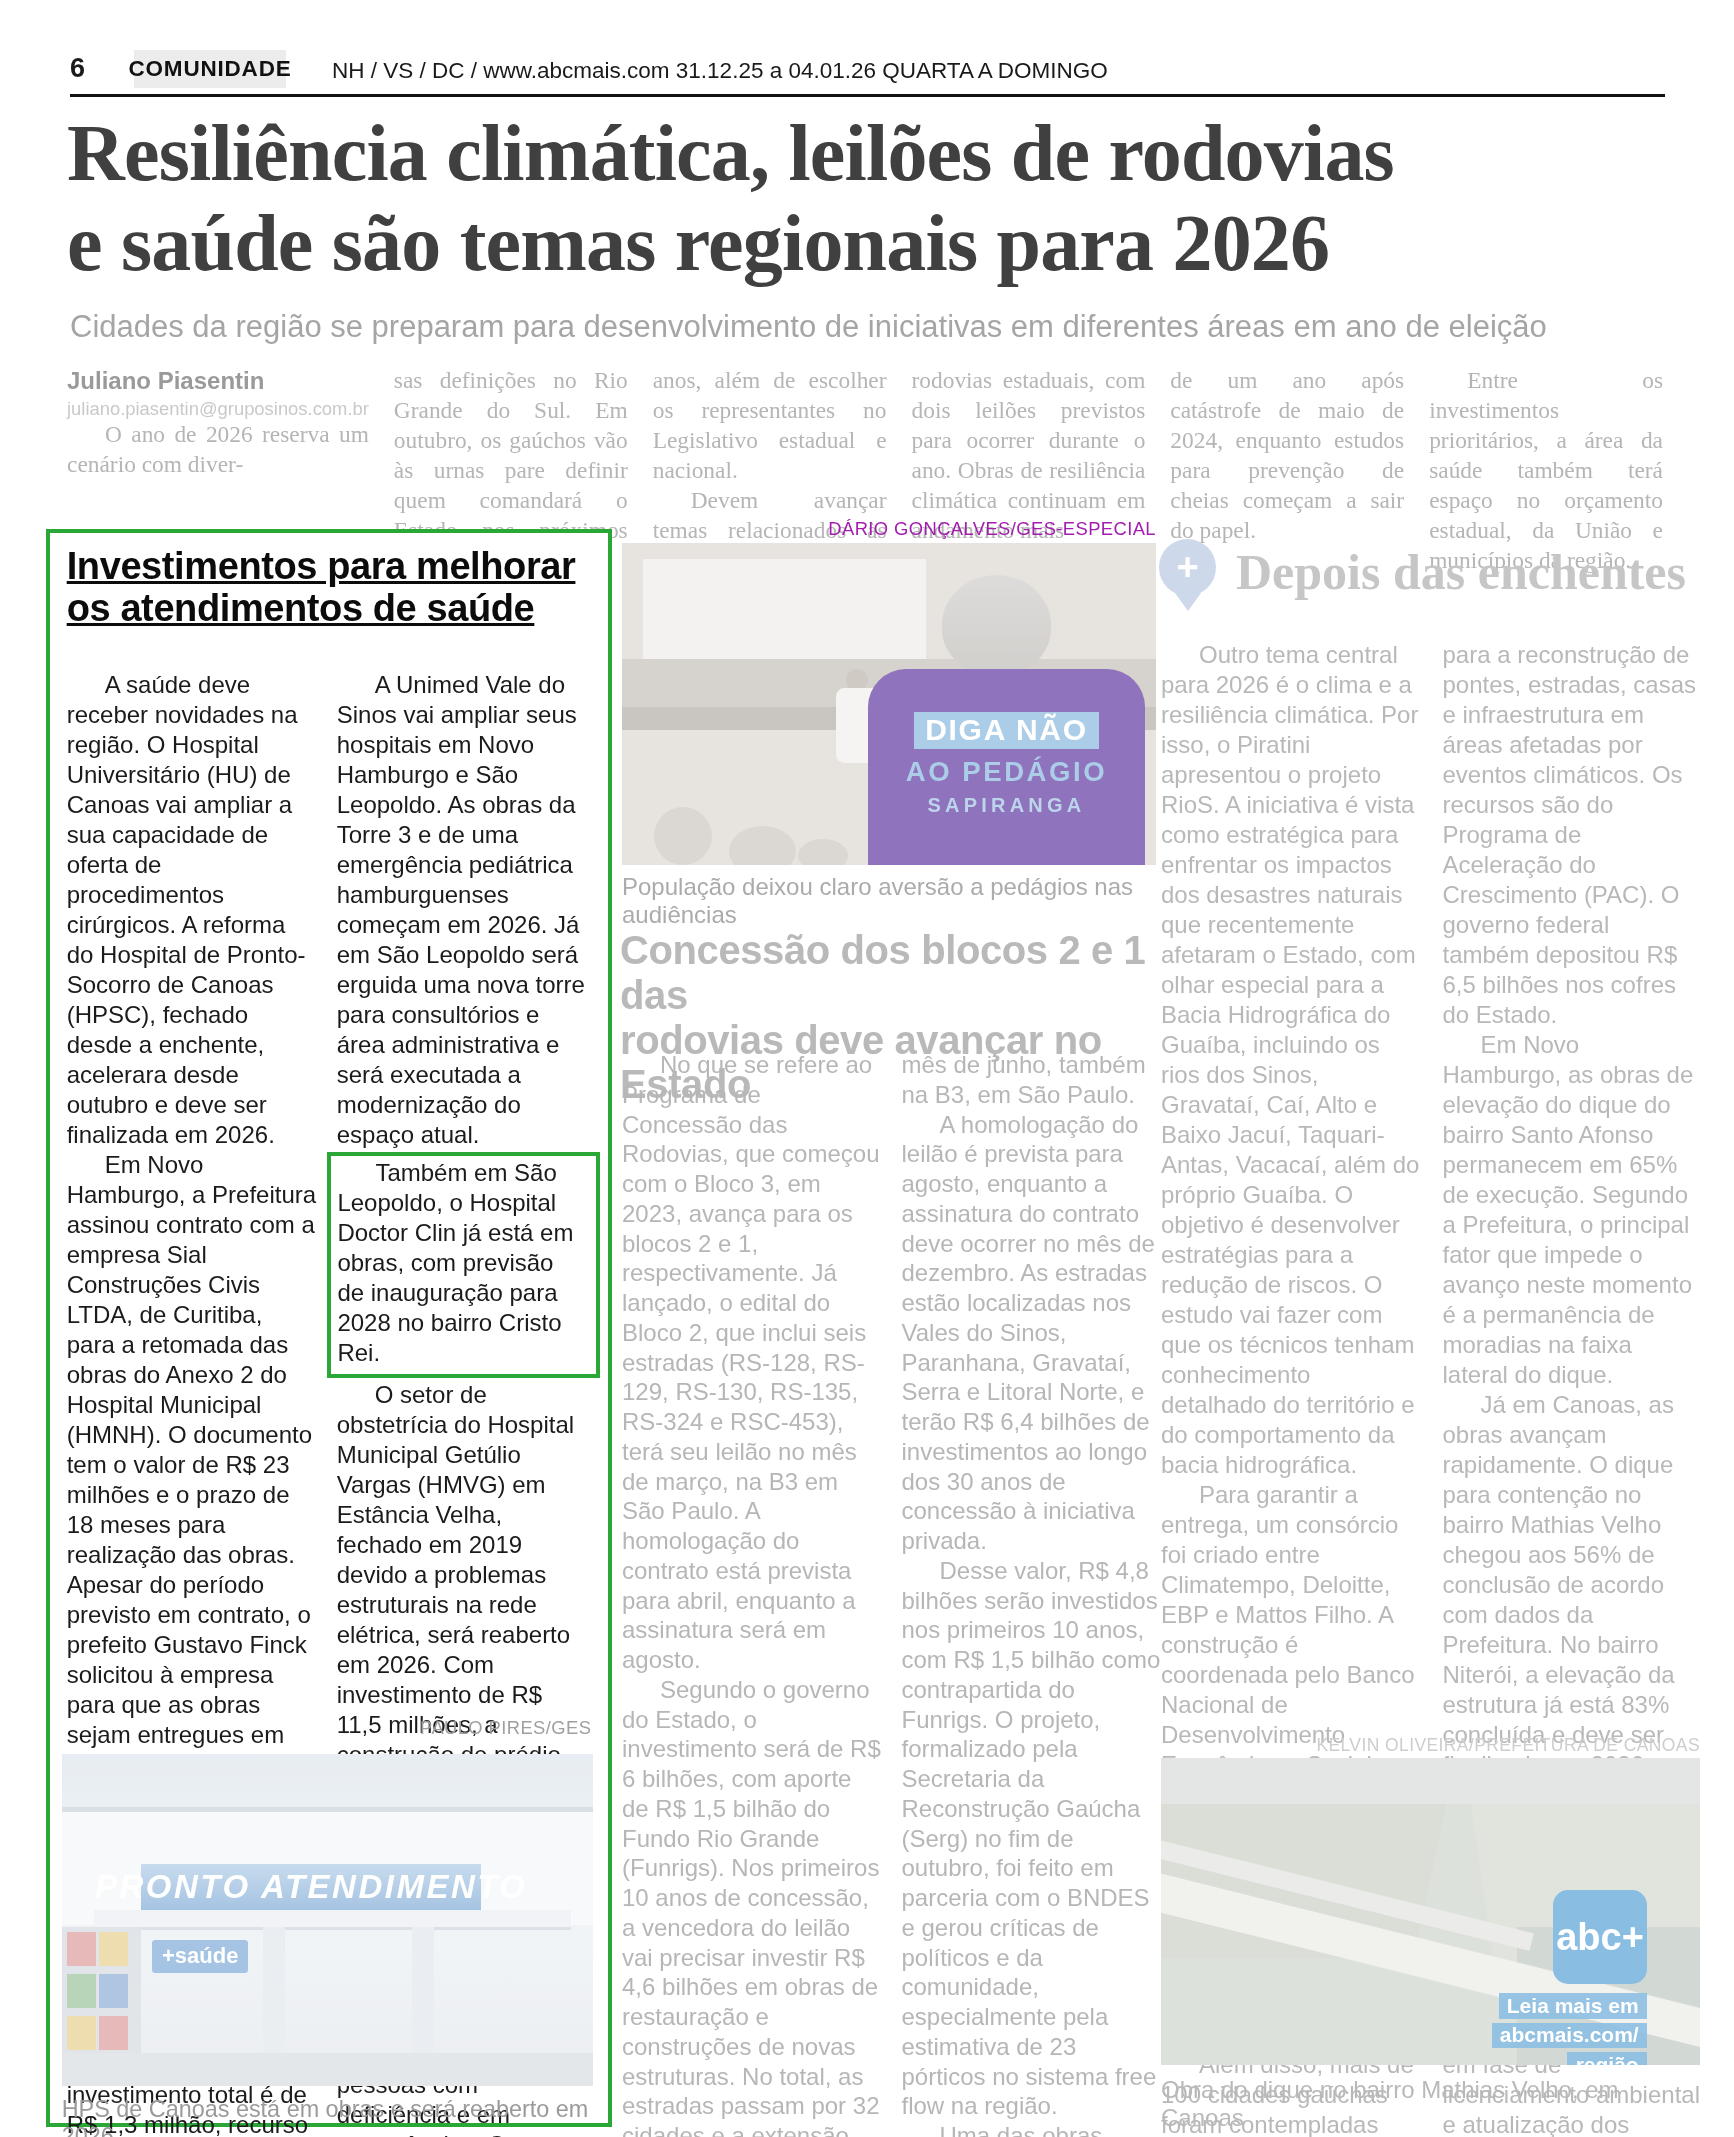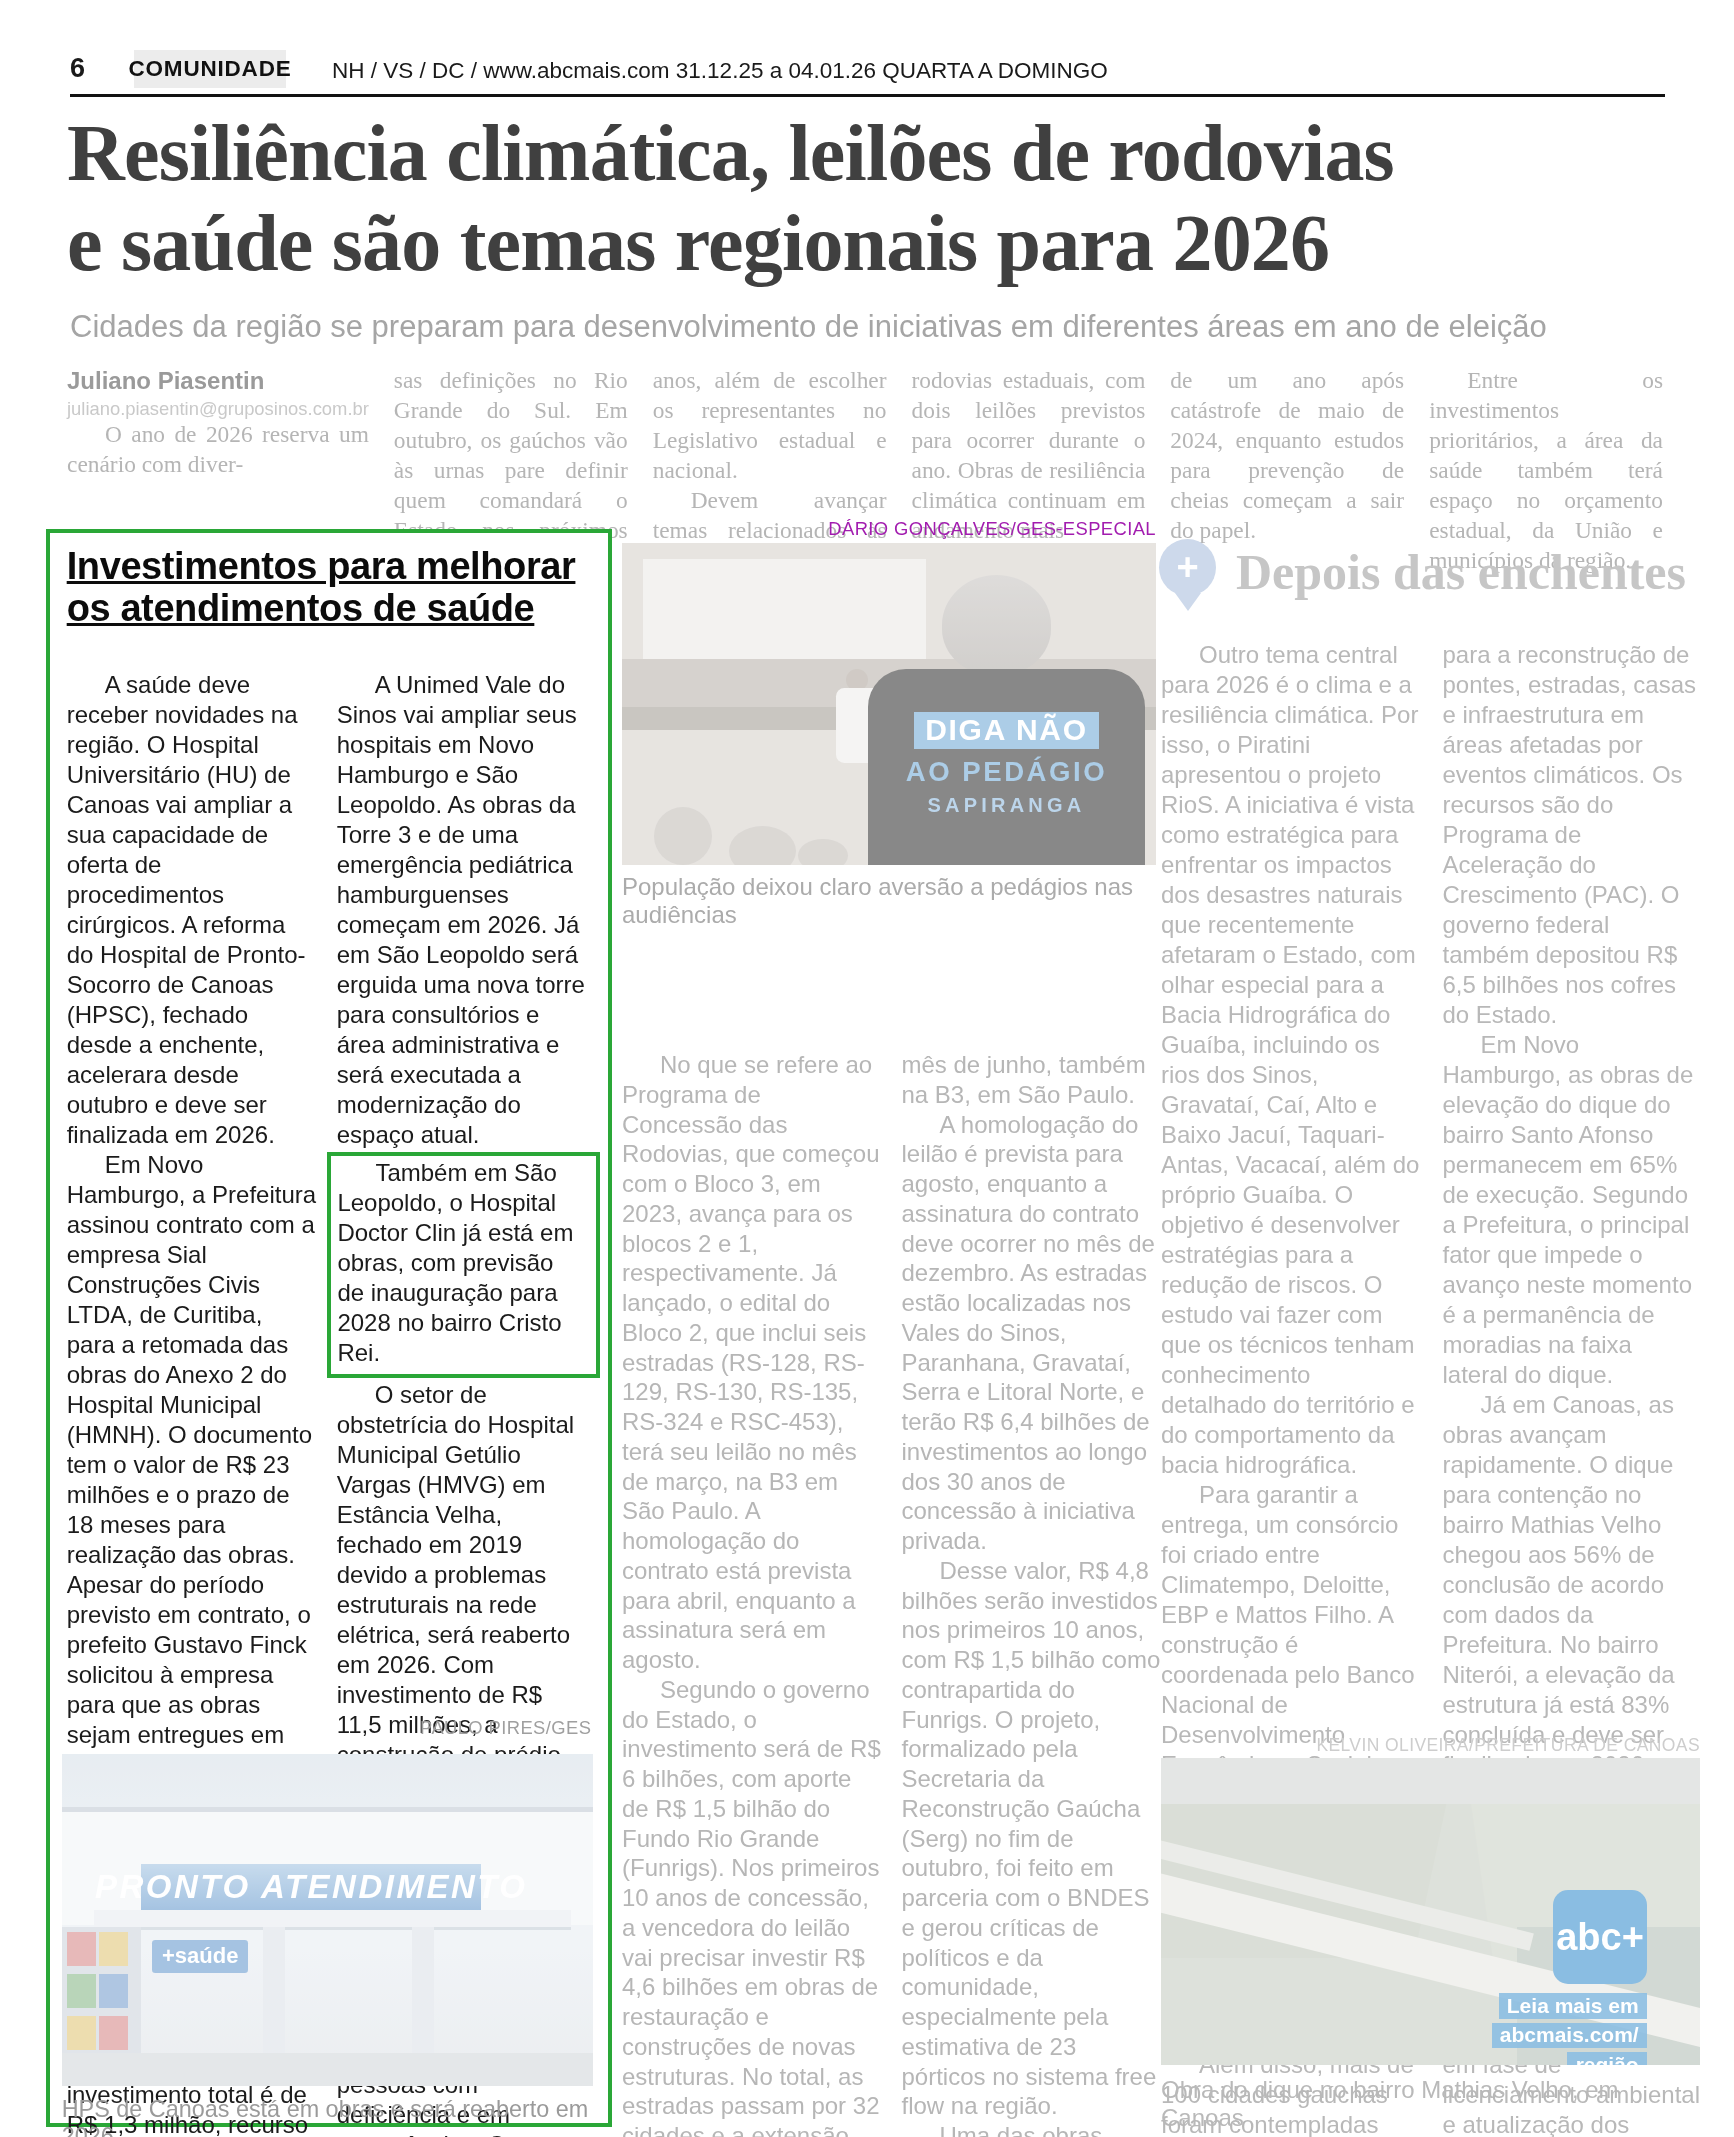--- a/index.html
+++ b/index.html
@@ -70,21 +70,21 @@
     font-size:18.4px;color:#a21caf;letter-spacing:0.4px;}
   .toll-photo{position:absolute;left:622px;top:543px;width:534px;height:322px;overflow:hidden;
     background:#d8d3ce;}
   .tp-screen{position:absolute;left:4%;top:5%;width:53%;height:31%;background:#ecebe7;}
   .tp-curtain{position:absolute;left:0;right:0;top:36%;height:15%;background:#bdb7b0;}
   .tp-table{position:absolute;left:0;right:0;top:51%;height:7%;background:#a8a39c;}
   .tp-speaker-head{position:absolute;left:42%;top:39%;width:22px;height:22px;border-radius:50%;background:#b3aaa2;}
   .tp-speaker-body{position:absolute;left:40%;top:45%;width:50px;height:75px;background:#efeeec;border-radius:8.3px;}
   .tp-head{position:absolute;left:60%;top:10%;width:109px;height:100px;border-radius:50% 50% 46% 46%;
     background:linear-gradient(#cac7c4,#b5b1ad);}
-  .tp-shirt{position:absolute;left:46%;top:39%;width:52%;height:61%;background:#404040;
+  .tp-shirt{position:absolute;left:46%;top:39%;width:52%;height:61%;background:#4c1d95;
     border-radius:38px 38px 0 0;display:flex;flex-direction:column;align-items:center;padding-top:43px;
     box-sizing:border-box;gap:6.7px;}
   .tp-line1{background:#79aed8;color:#fff;font-weight:bold;font-size:30px;letter-spacing:1.7px;
     padding:1.7px 11.7px;}
   .tp-line2{color:#79aed8;font-weight:bold;font-size:27.6px;letter-spacing:2.5px;}
   .tp-line3{color:#93bcdf;font-weight:bold;font-size:20px;letter-spacing:4.2px;}
   .tp-aud{position:absolute;border-radius:50%;background:#c5c0ba;}
   .toll-caption{position:absolute;left:622px;top:873px;width:534px;font-size:24px;color:#ababab;}
   .toll-title{position:absolute;left:620px;top:928px;width:551px;font-size:40px;font-weight:bold;
     color:#b9b9b9;line-height:1.12;letter-spacing:-0.4px;}
@@ -214,20 +214,24 @@
       <span class="tp-line1">DIGA NÃO</span>
       <span class="tp-line2">AO PEDÁGIO</span>
       <span class="tp-line3">SAPIRANGA</span>
     </div>
     <div class="tp-aud" style="left:6%;top:82%;width:58px;height:58px;"></div>
     <div class="tp-aud" style="left:20%;top:88%;width:67px;height:50px;"></div>
     <div class="tp-aud" style="left:33%;top:92%;width:50px;height:33px;"></div>
     <div class="veil"></div>
   </div>
   <div class="toll-caption">População deixou claro aversão a pedágios nas audiências</div>
+  <div class="toll-title">
+    <div>Concessão dos blocos 2 e 1 das</div>
+    <div>rodovias deve avançar no Estado</div>
+  </div>
   <div class="toll-cols">
     <div class="col">
       <p class="ind">No que se refere ao Programa de Concessão das Rodovias, que começou com o Bloco 3, em 2023, avança para os blocos 2 e 1, respectivamente. Já lançado, o edital do Bloco 2, que inclui seis estradas (RS-128, RS-129, RS-130, RS-135, RS-324 e RSC-453), terá seu leilão no mês de março, na B3 em São Paulo. A homologação do contrato está prevista para abril, enquanto a assinatura será em agosto.</p>
       <p class="ind">Segundo o governo do Estado, o investimento será de R$ 6 bilhões, com aporte de R$ 1,5 bilhão do Fundo Rio Grande (Funrigs). Nos primeiros 10 anos de concessão, a vencedora do leilão vai precisar investir R$ 4,6 bilhões em obras de restauração e construções de novas estruturas. No total, as estradas passam por 32 cidades e a extensão contará com 24 pórticos de cobranças no sistema free flow.</p>
 
     </div>
     <div class="col">
       <p>mês de junho, também na B3, em São Paulo.</p>
       <p class="ind">A homologação do leilão é prevista para agosto, enquanto a assinatura do contrato deve ocorrer no mês de dezembro. As estradas estão localizadas nos Vales do Sinos, Paranhana, Gravataí, Serra e Litoral Norte, e terão R$ 6,4 bilhões de investimentos ao longo dos 30 anos de concessão à iniciativa privada.</p>
       <p class="ind">Desse valor, R$ 4,8 bilhões serão investidos nos primeiros 10 anos, com R$ 1,5 bilhão como contrapartida do Funrigs. O projeto, formalizado pela Secretaria da Reconstrução Gaúcha (Serg) no fim de outubro, foi feito em parceria com o BNDES e gerou críticas de políticos e da comunidade, especialmente pela estimativa de 23 pórticos no sistema free flow na região.</p>

